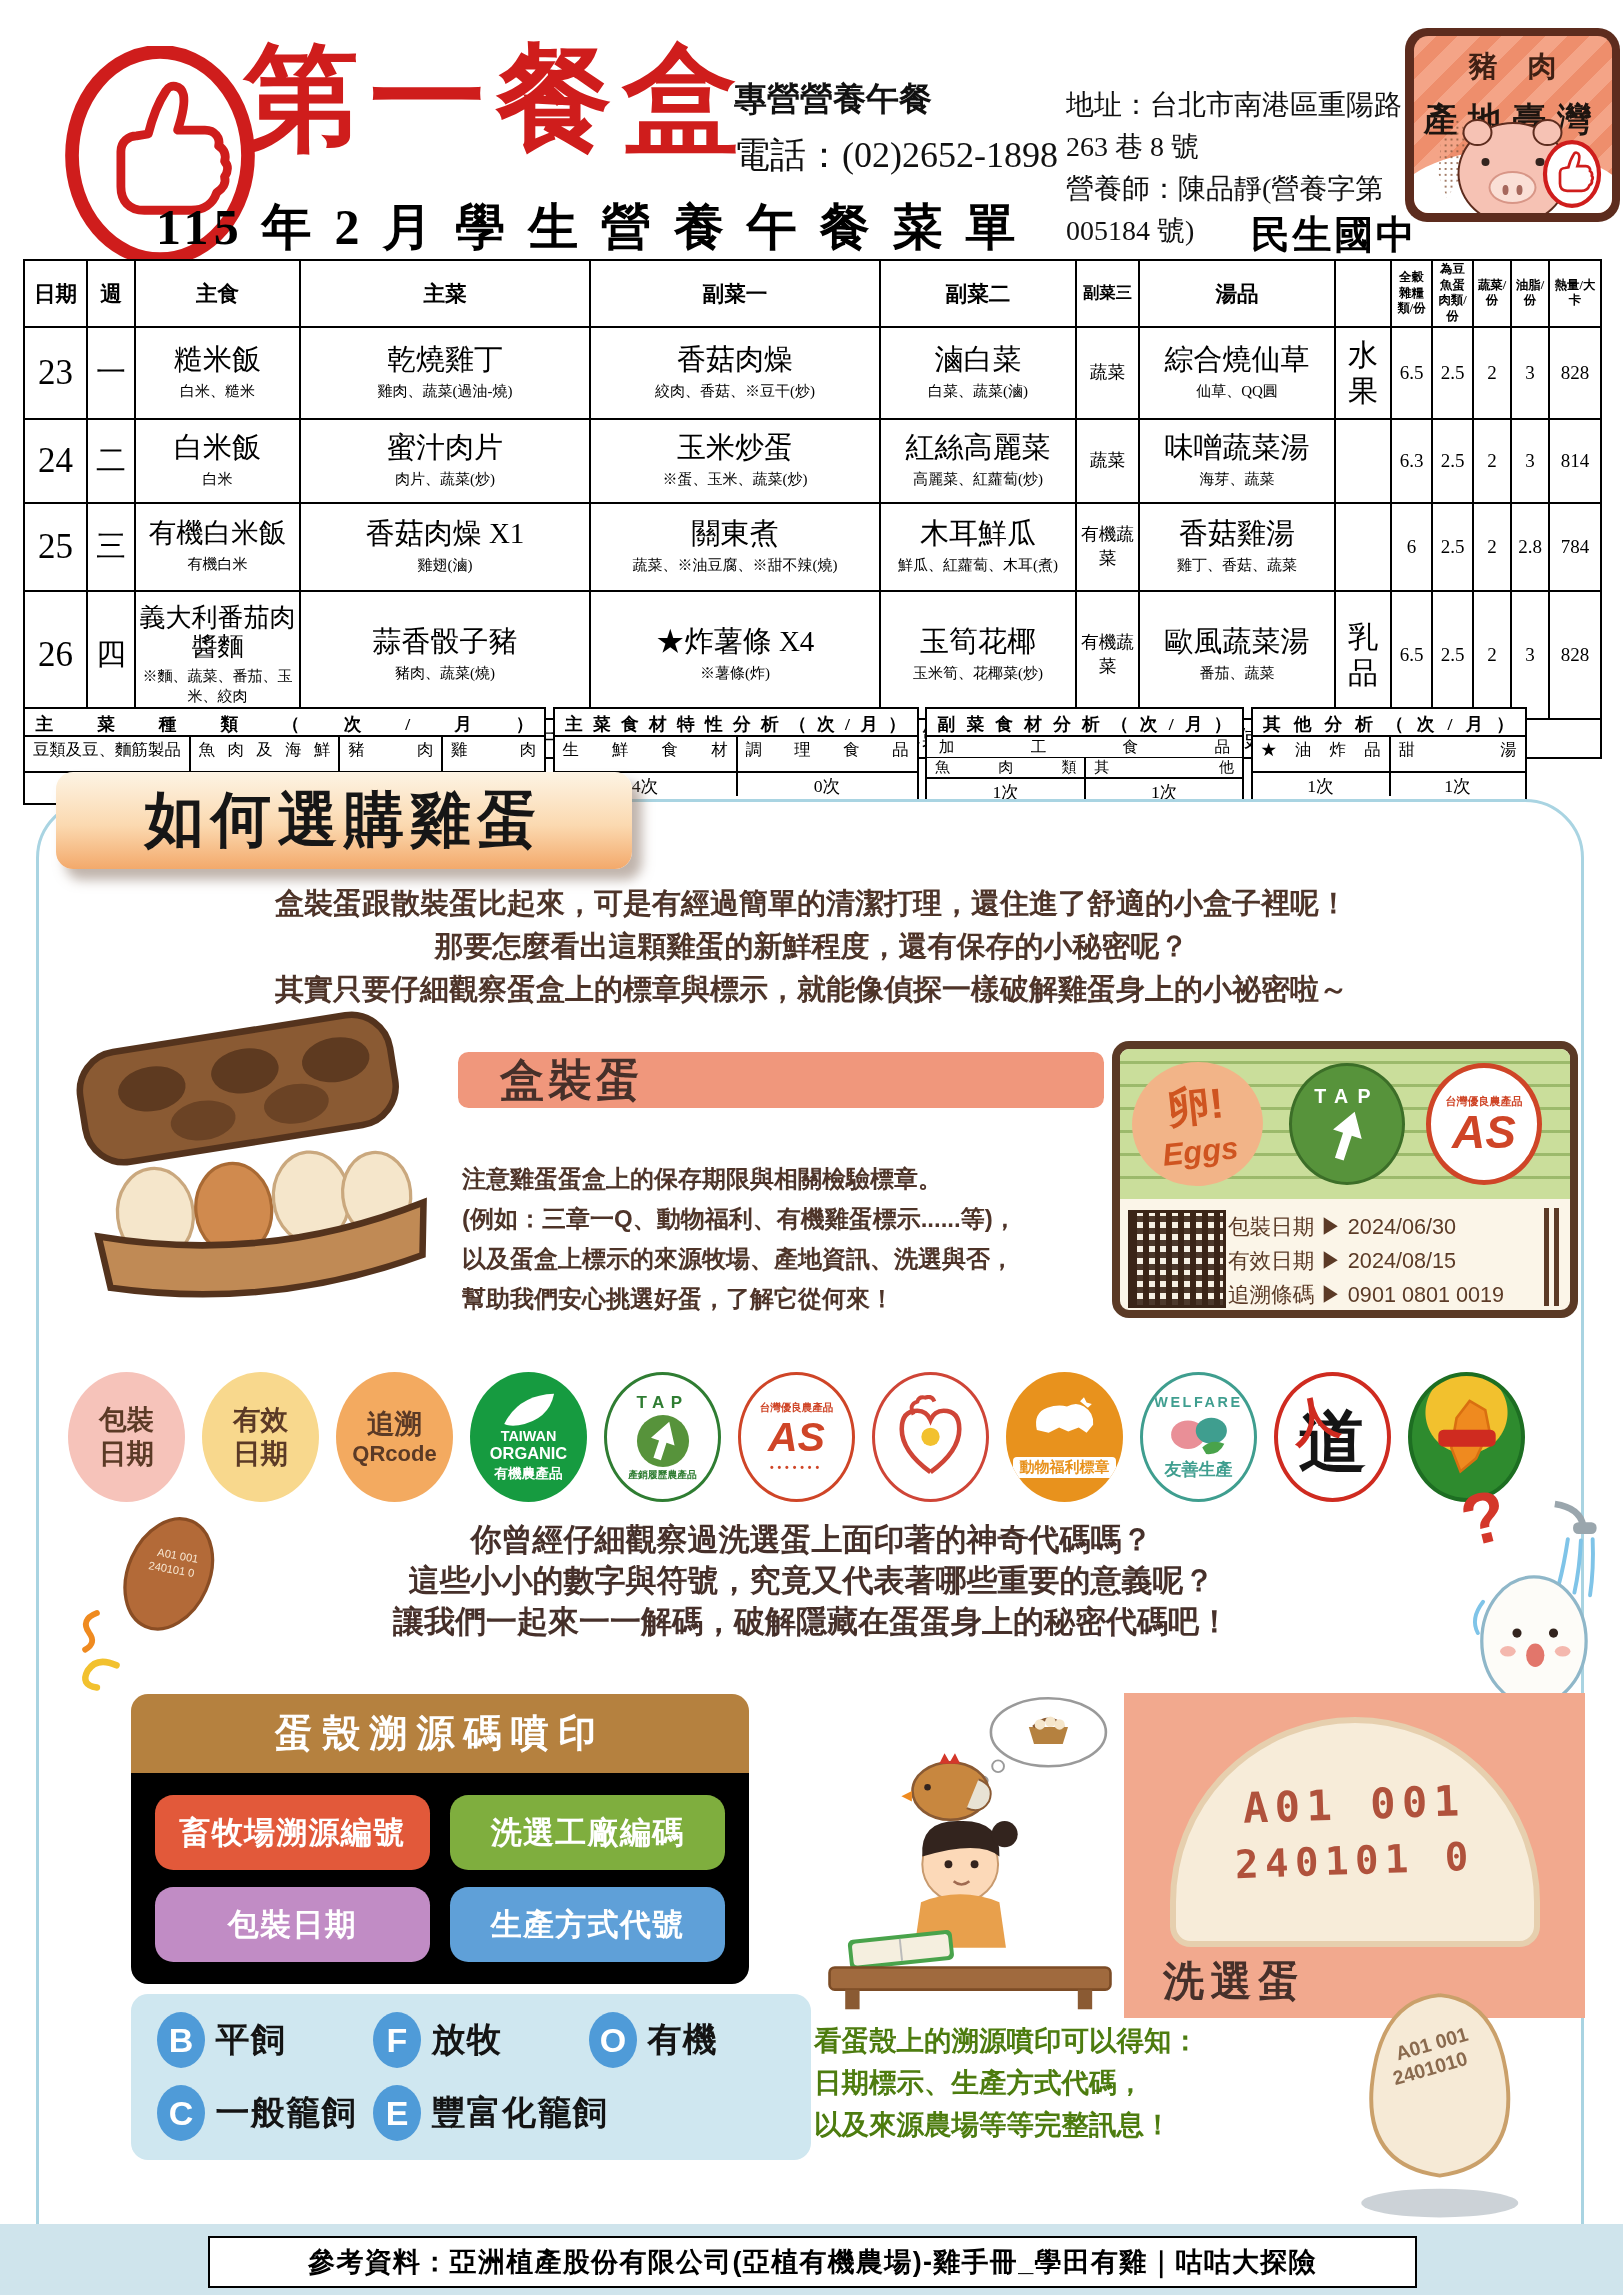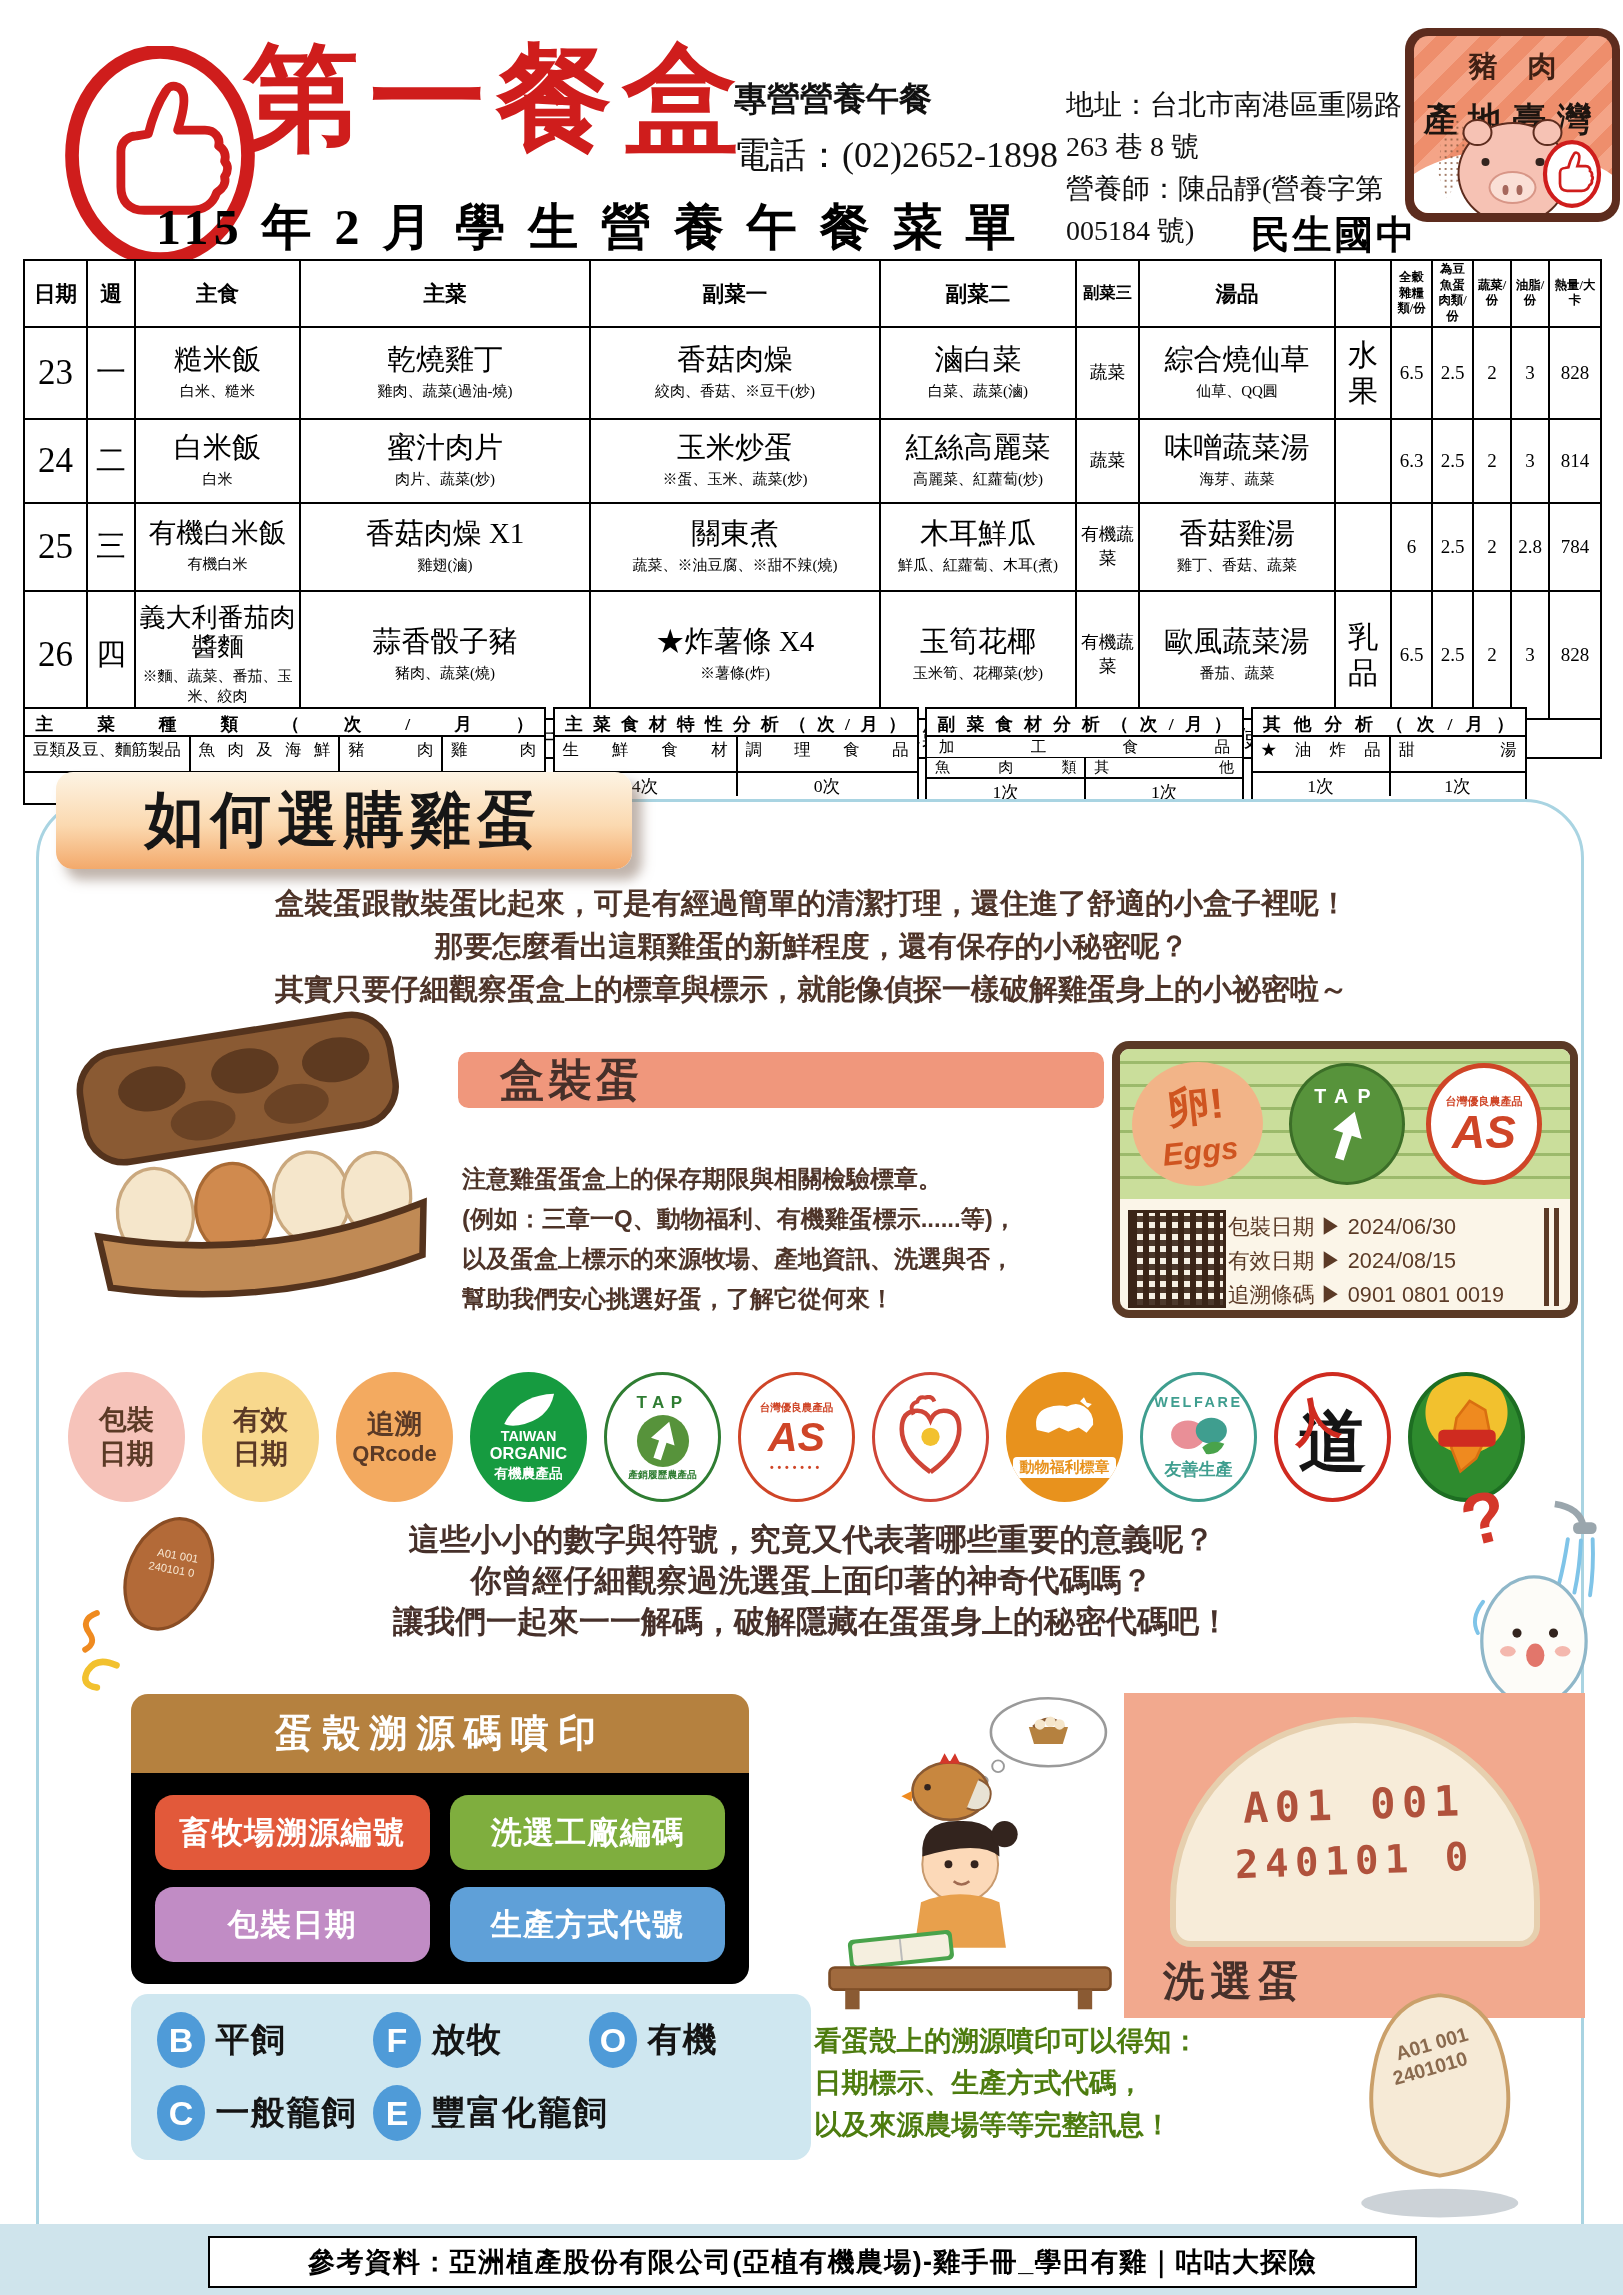--- a/index.html
+++ b/index.html
@@ -540,22 +540,22 @@
         <ellipse cx="140" cy="110" rx="62" ry="88" fill="#b36a38" stroke="#8a4d24" stroke-width="5"></ellipse>
         <text x="112" y="92" font-size="17" fill="#f7e7d2" transform="rotate(-14 112 92)">A01 001</text>
         <text x="108" y="116" font-size="17" fill="#f7e7d2" transform="rotate(-14 108 116)">240101 0</text>
       </g>
       <path d="M30 170 q-26 10 -12 30 q12 16 -6 26" fill="none" stroke="#ef8a1f" stroke-width="9" stroke-linecap="round"></path>
       <path d="M60 250 q-30 -14 -44 8 q-12 22 14 26" fill="none" stroke="#f2c12e" stroke-width="10" stroke-linecap="round"></path>
     </svg>
   </div>
 
   <div class="abs" style="left:190px;top:1519px;width:1243px">
+    <div class="qline">你曾經仔細觀察過洗選蛋上面印著的神奇代碼嗎？</div>
     <div class="qline">這些小小的數字與符號，究竟又代表著哪些重要的意義呢？</div>
-    <div class="qline">你曾經仔細觀察過洗選蛋上面印著的神奇代碼嗎？</div>
     <div class="qline">讓我們一起來一一解碼，破解隱藏在蛋蛋身上的秘密代碼吧！</div>
   </div>
 
   <div class="abs" style="left:1457px;top:1484px;width:150px;height:229px">
     <svg width="150" height="229" viewBox="0 0 230 350">
       <text x="10" y="90" font-size="110" font-weight="bold" fill="#d4372a" transform="rotate(-14 40 60)">?</text>
       <path d="M150 30 q40 6 44 36" fill="none" stroke="#9aa6ad" stroke-width="10"></path>
       <rect x="178" y="58" width="36" height="18" rx="8" fill="#9aa6ad"></rect>
       <g stroke="#7fc4e8" stroke-width="6" fill="none" stroke-linecap="round">
         <path d="M170 84 q-6 40 -14 70"></path>

